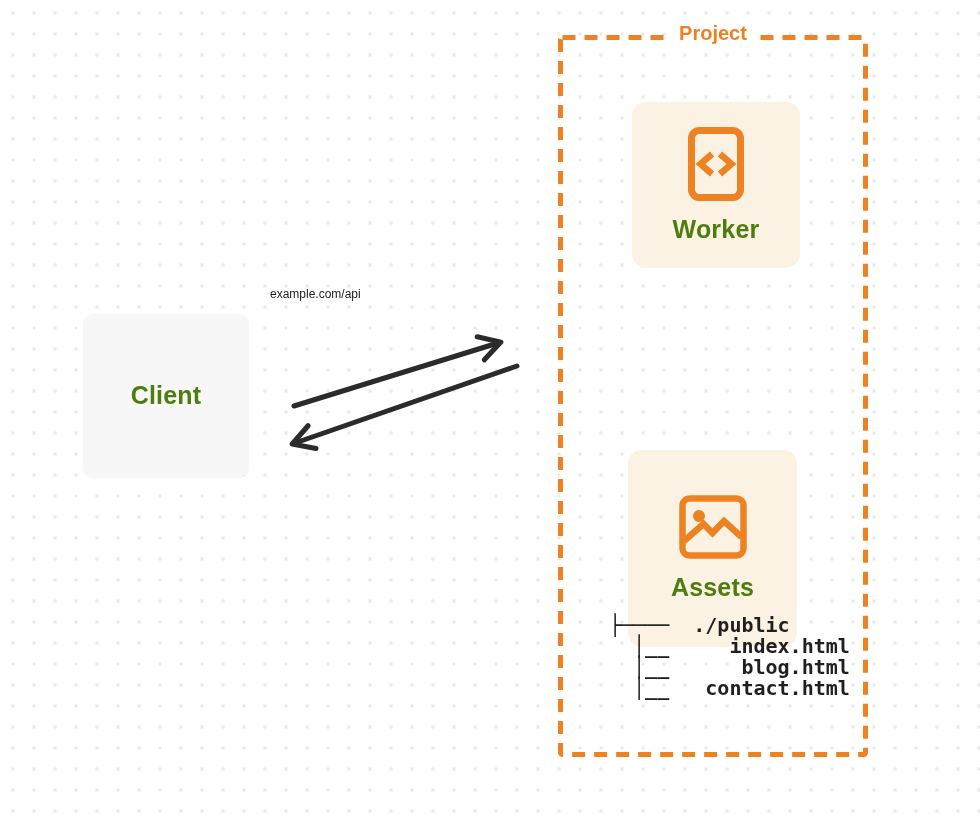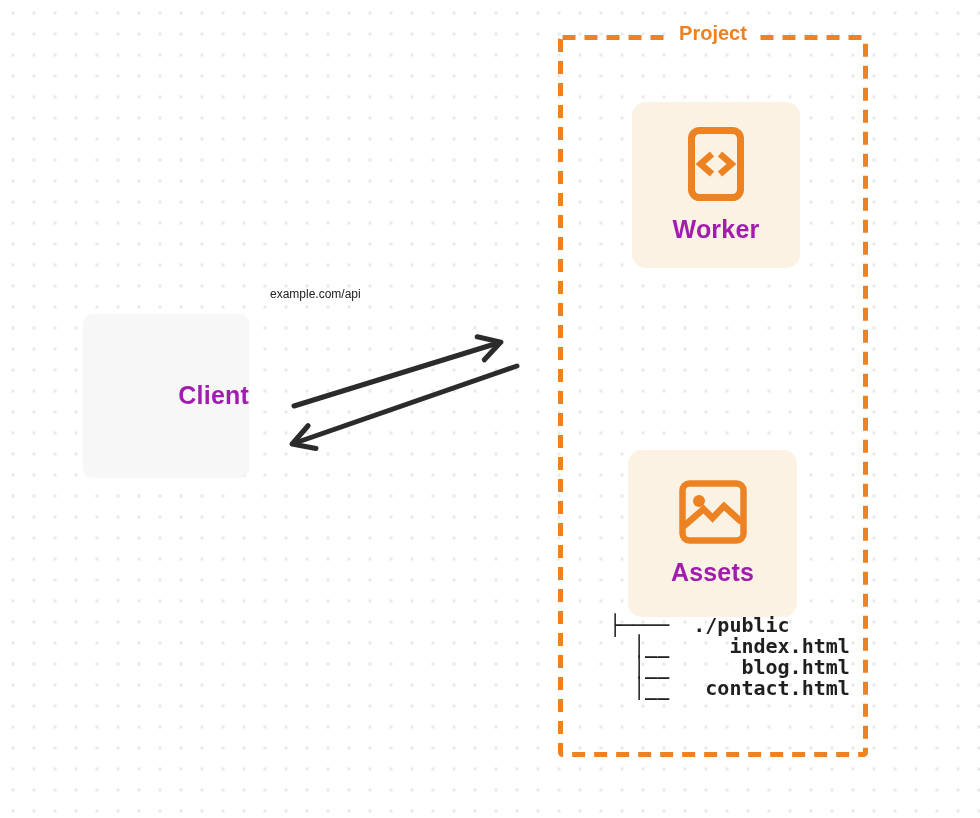--- a/index.html
+++ b/index.html
@@ -17,26 +17,26 @@
   }
 
   
   .client {
     position: absolute;
     left: 83px; top: 314px;
     width: 166px; height: 163px;
     background: #F7F7F7;
     border-radius: 10px;
     box-shadow: 0 1px 2px rgba(0,0,0,0.04);
-    display: flex; align-items: center; justify-content: flex-end;
+    display: flex; align-items: center; justify-content: center;
   }
   .node-label, .card-label {
     font-size: 25px;
     font-weight: 700;
-    color: #a21caf;
+    color: #4d7c0f;
     letter-spacing: 0.2px;
   }
 
   
   .req-label {
     position: absolute;
     left: 270px; top: 287px; width: 240px;
     text-align: left;
     font-size: 12px;
     font-weight: 400;
@@ -69,21 +69,21 @@
     position: absolute;
     background: #FCF2E4;
     border-radius: 14px;
     display: flex;
     flex-direction: column;
     align-items: center;
     justify-content: center;
     gap: 14px;
   }
   .worker { left: 632px; top: 102px; width: 168px; height: 166px; }
-  .assets { left: 628px; top: 450px; width: 169px; height: 167px; }
+  .assets { left: 628px; top: 450px; width: 169px; height: 197px; }
 
   
   .tree {
     position: absolute;
     left: 609px; top: 615px;
     margin: 0;
     font-family: "DejaVu Sans Mono", monospace;
     font-size: 20px;
     font-weight: 700;
     line-height: 21px;

